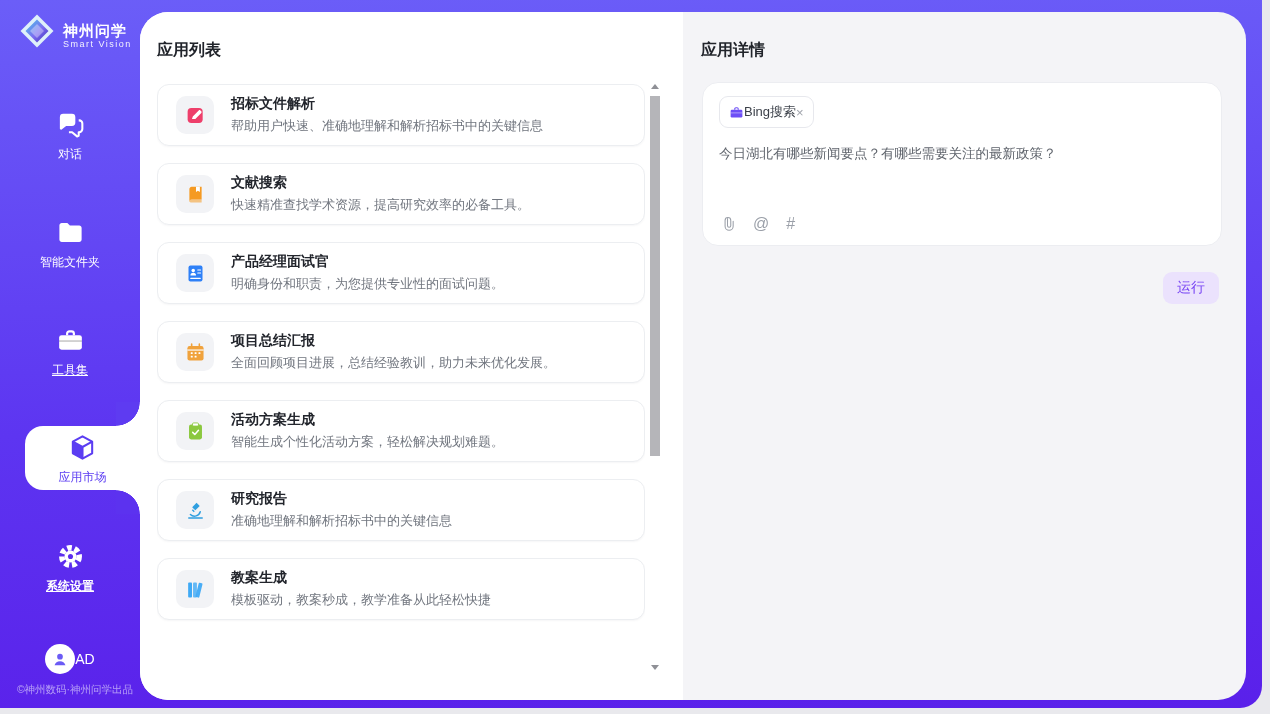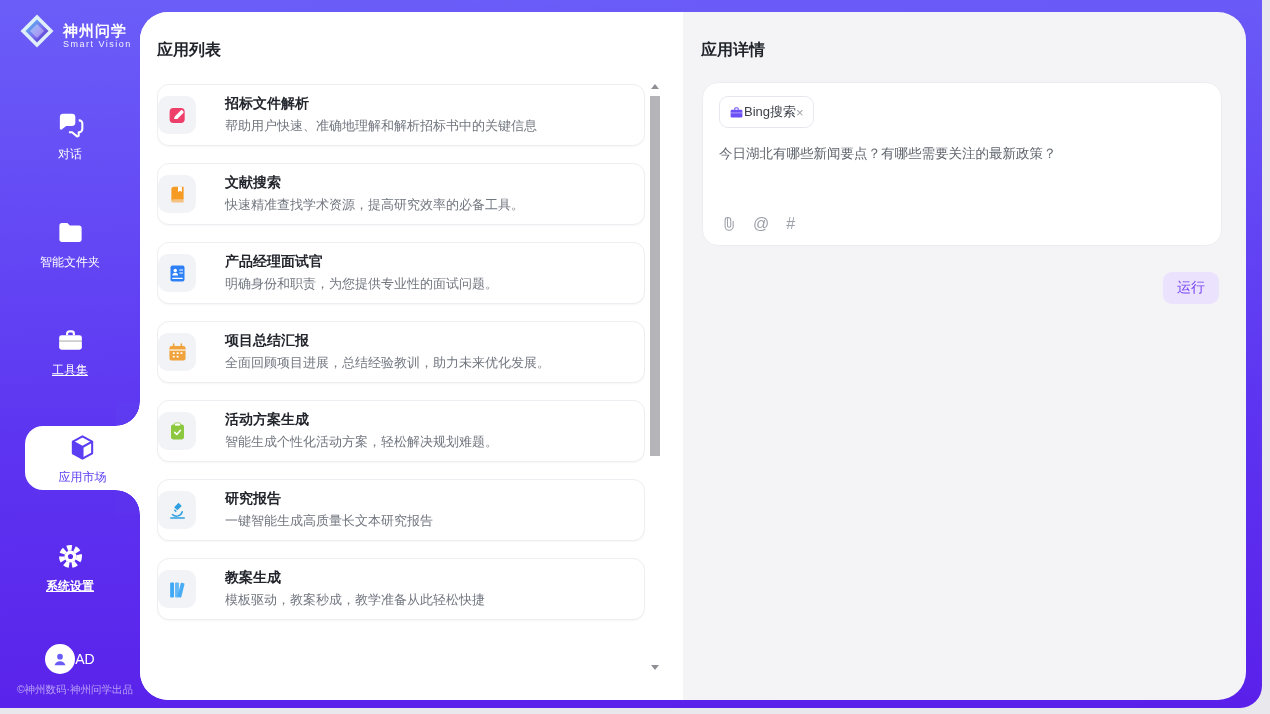--- a/index.html
+++ b/index.html
@@ -43,21 +43,21 @@
   
   .content { position:absolute; left:140px; top:12px; right:24px; bottom:14px; border-radius:28px;
              background:#f4f4f7; display:flex; overflow:hidden; }
   .list-panel { width:543px; flex:none; background:#fff; position:relative; }
   .detail-panel { flex:1; position:relative; }
   .panel-title { position:absolute; top:28px; left:17px; font-size:16px; font-weight:bold; color:#21242b; }
 
   
   .app-list { position:absolute; top:72px; left:17px; width:488px; height:604px; overflow:hidden;
               display:flex; flex-direction:column; gap:17px; }
-  .card { flex:none; height:62px; display:flex; align-items:center; gap:29px; 
+  .card { flex:none; height:62px; display:flex; align-items:center; gap:17px; padding-left:18px;
           background:#fff; border:1px solid #eceef1; border-radius:12px; cursor:pointer;
           box-shadow:0 1px 2px rgba(25,25,55,.04); }
   .card.selected { background:#f4ebfe; border:1px solid #9b63f1; box-shadow:0 0 0 1px rgba(155,99,241,.25); }
   .tile { width:38px; height:38px; flex:none; border-radius:10px; background:#f2f3f6;
           display:flex; align-items:center; justify-content:center; }
   .card.selected .tile { background:#fbf3fa; }
   .tile svg { width:21px; height:21px; }
   .card-title { font-size:14px; font-weight:bold; color:#22252c; margin-bottom:4px; }
   .card-desc  { font-size:13px; color:#71767f; }
 
@@ -229,21 +229,21 @@
             <span class="tile">
               <svg viewBox="0 0 24 24">
                 <path d="M13.2 3.2l3.6 3.6-5 5-3.6-3.6z" fill="#2f9fe0"></path>
                 <path d="M10.6 13.4l-2.2-2.2" stroke="#2f9fe0" stroke-width="1.6"></path>
                 <path d="M6.2 16.6a6.8 6.8 0 0 0 11.2-3.2" fill="none" stroke="#2f9fe0" stroke-width="1.7" stroke-linecap="round"></path>
                 <path d="M4.4 20.6h15.2" stroke="#2f9fe0" stroke-width="1.9" stroke-linecap="round"></path>
               </svg>
             </span>
             <span>
               <div class="card-title">研究报告</div>
-              <div class="card-desc">一键智能生成高质量长文本研究报告</div>
+              <div class="card-desc">准确地理解和解析招标书中的关键信息</div>
             </span>
           </div>
           <div class="card">
             <span class="tile">
               <svg viewBox="0 0 24 24">
                 <rect x="3.6" y="4" width="4.4" height="17" rx="1" fill="#3fa9f5"></rect>
                 <rect x="9.2" y="4" width="4.4" height="17" rx="1" fill="#3fa9f5" opacity=".8"></rect>
                 <rect x="13.8" y="4.4" width="4.4" height="16.8" rx="1" transform="rotate(14 16 12.8)" fill="#3fa9f5" opacity=".95"></rect>
               </svg>
             </span>

